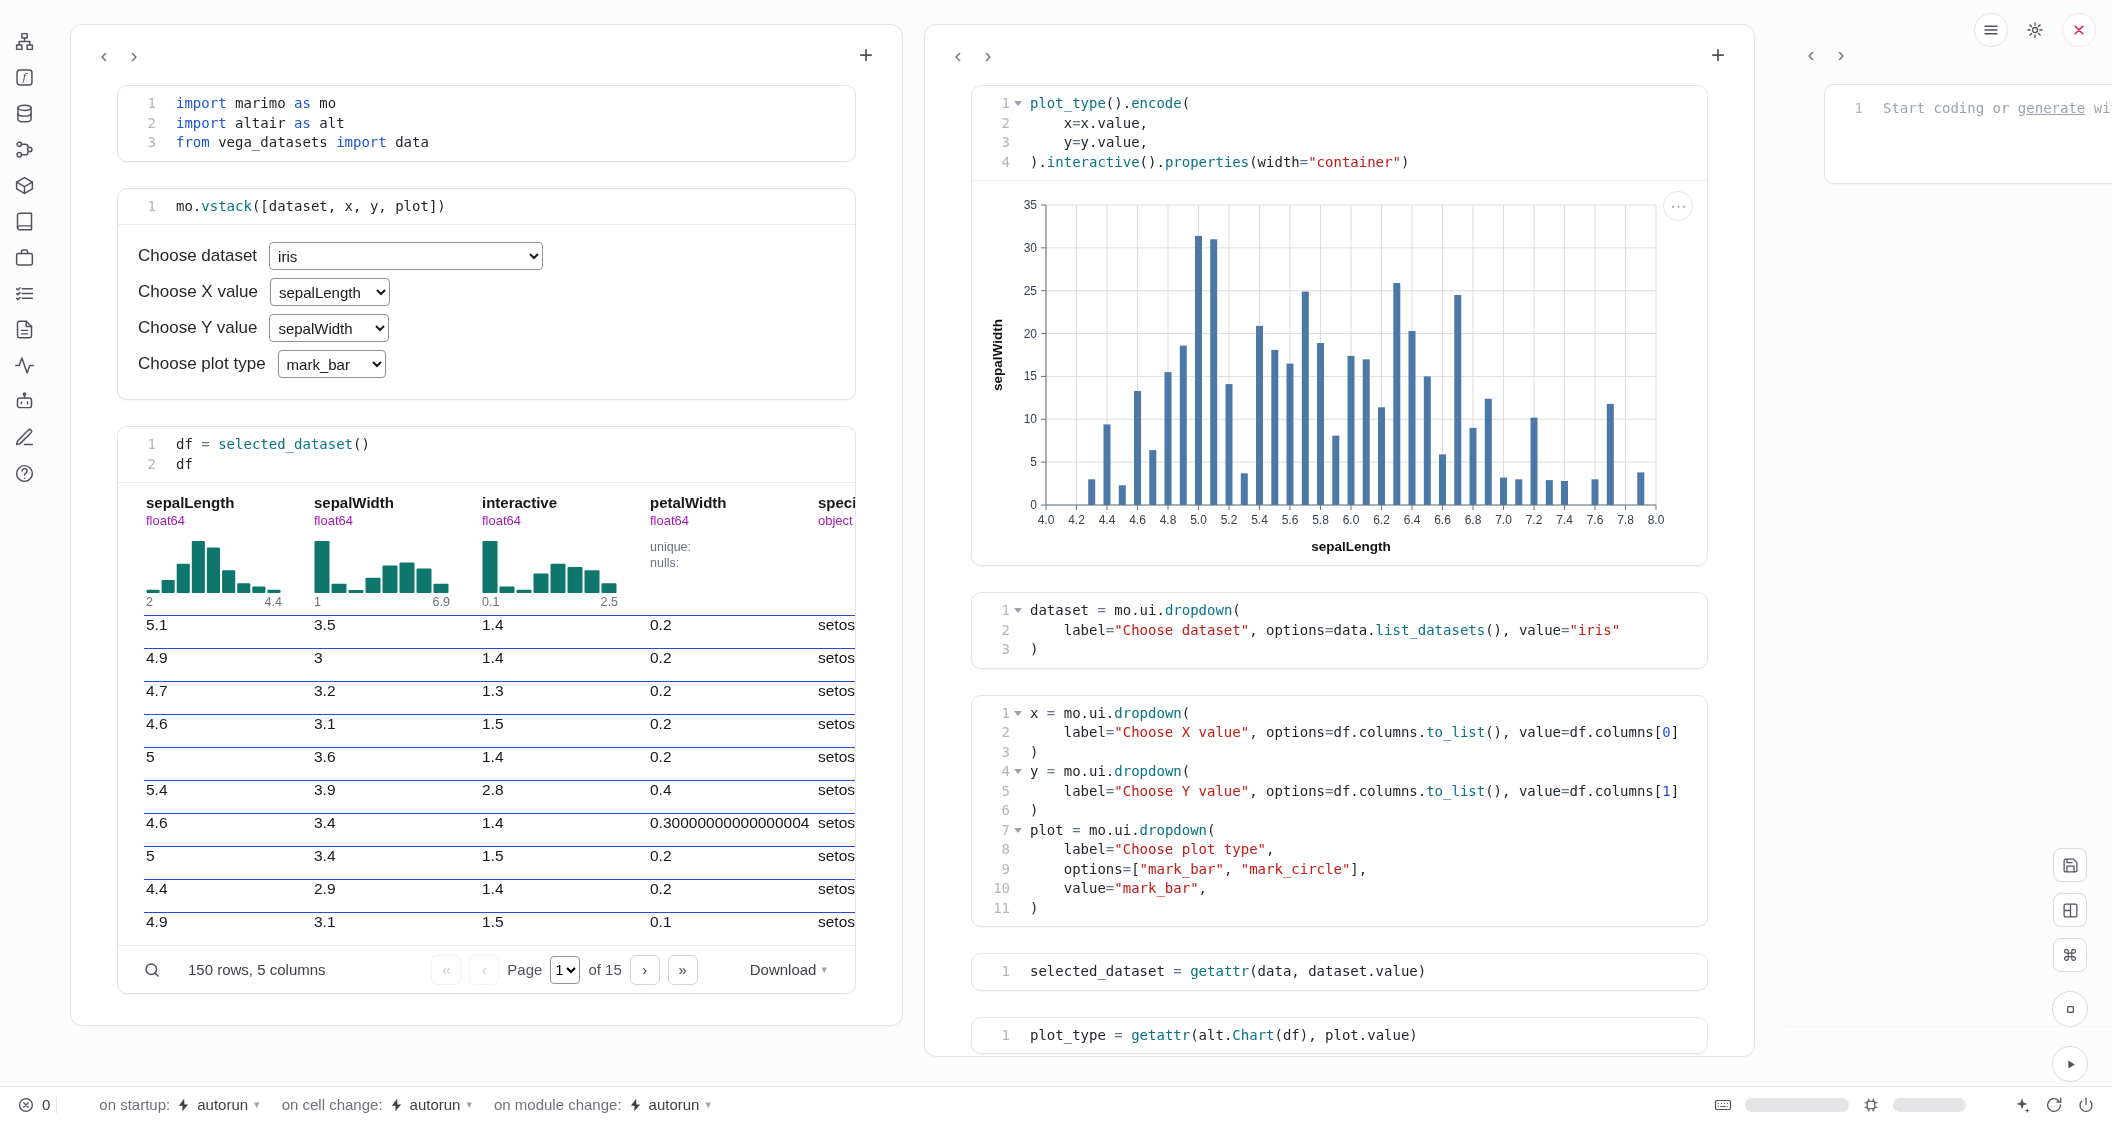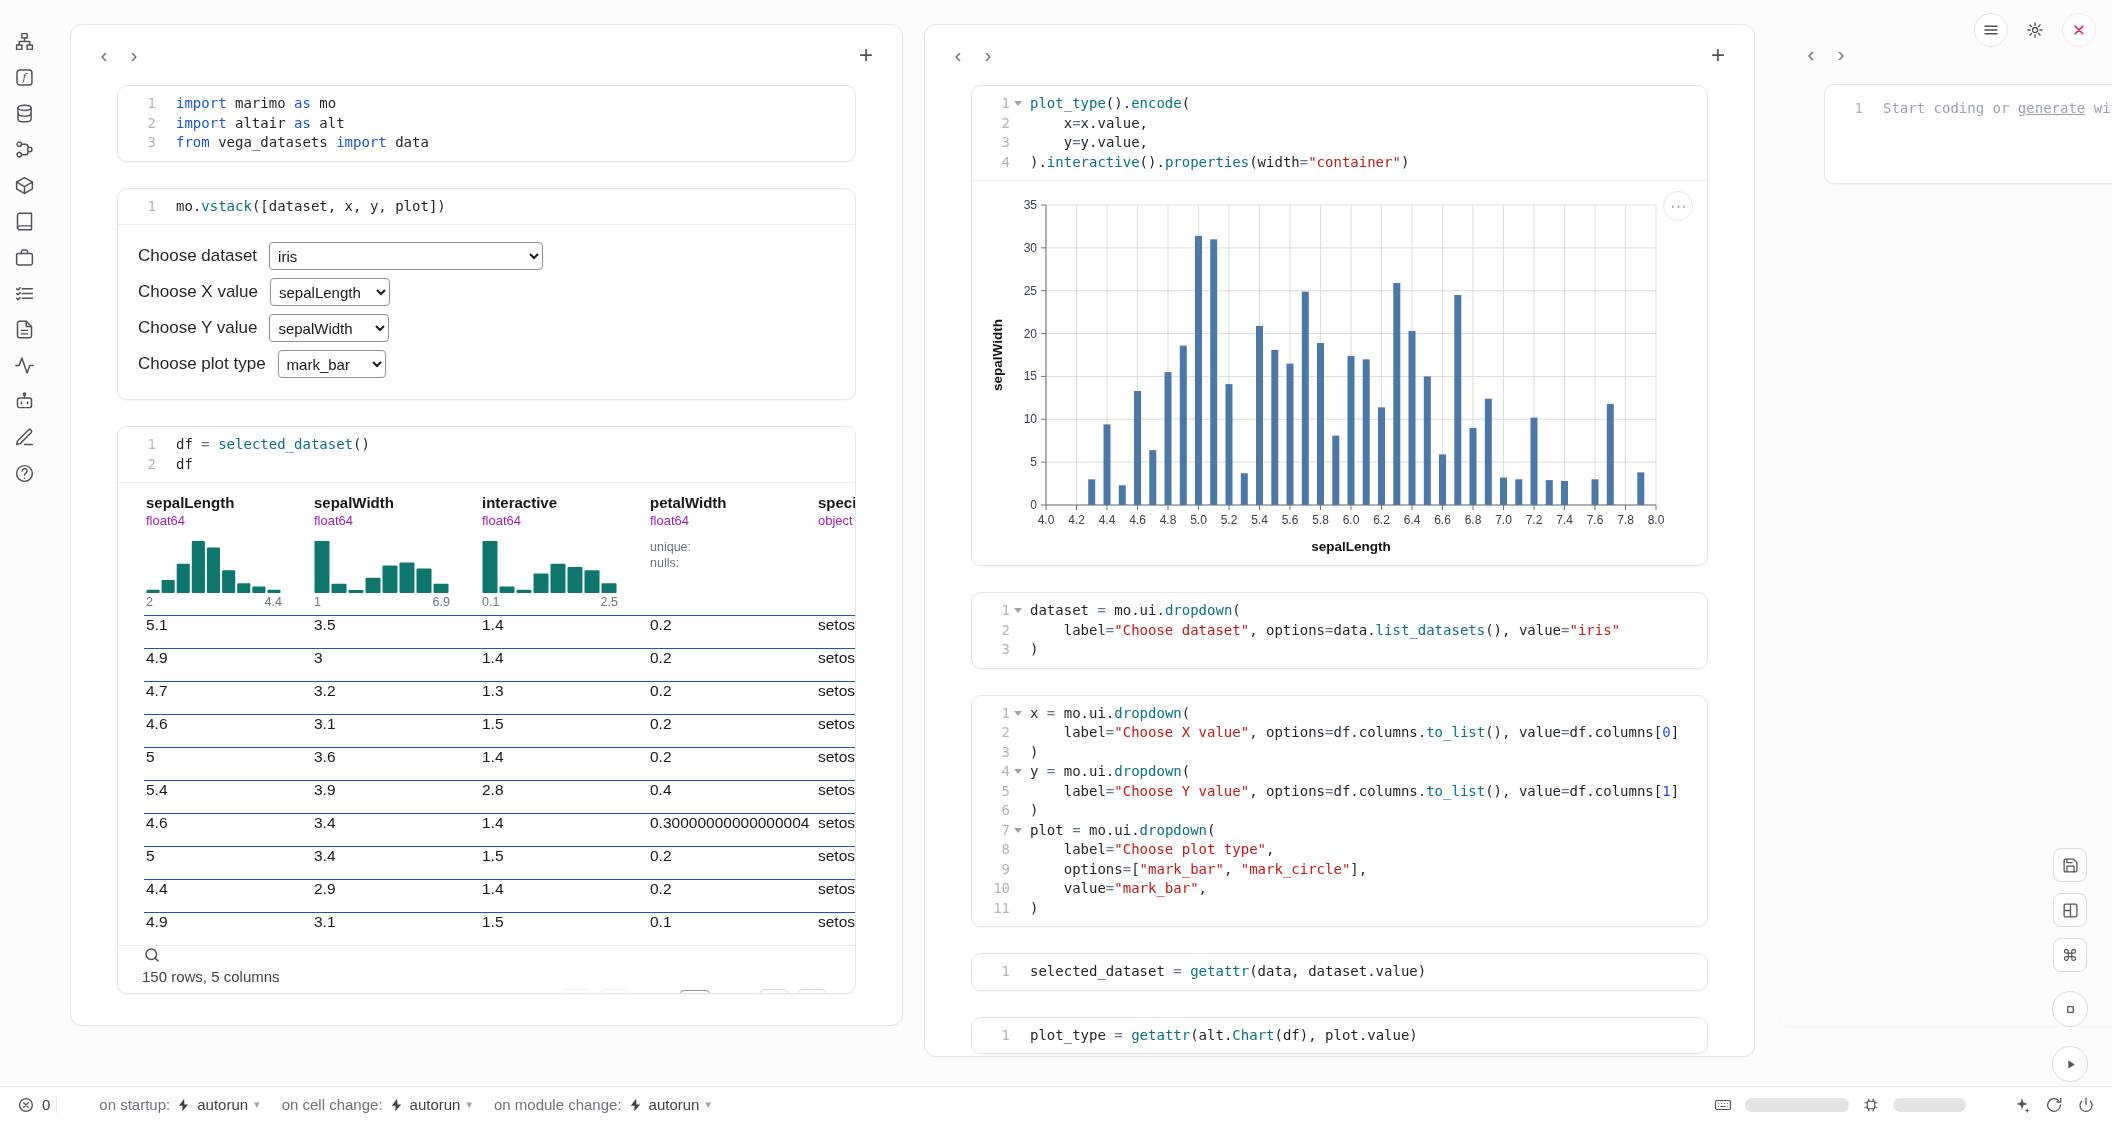--- a/index.html
+++ b/index.html
@@ -59,22 +59,22 @@
   .tc{flex:none;width:168px;padding:0 10px 0 2px;overflow:hidden;white-space:nowrap;}
   .tc.species{width:190px;}
   .tr.head{padding-top:10px;}
   .col-name{display:block;font-weight:700;font-size:15px;color:#18181b;line-height:20px;}
   .col-dtype{display:block;font-size:13px;color:#a21caf;line-height:16px;}
   .tr.hist{padding:8px 0 6px 0;}
   .hist-cell svg{display:block;}
   .hist-range{display:flex;justify-content:space-between;width:136px;color:#6b7280;font-size:12.5px;margin-top:2px;}
   .stats-cell{color:#6b7280;font-size:12.5px;line-height:16px;padding-top:2px;}
   .tr.data{height:33px;border-top:1px solid #1d4ed8;cursor:default;}
-  .tbl-footer{border-top:1px solid #ececef;height:48px;display:flex;
-    padding:0 28px 0 24px;gap:4px;font-size:15px;color:#52525b;flex-direction:column;}
+  .tbl-footer{border-top:1px solid #ececef;height:48px;display:flex;align-items:center;
+    padding:0 28px 0 24px;gap:26px;font-size:15px;color:#52525b;}
   .tbl-summary{color:#3f3f46;}
   .pager{display:flex;align-items:center;gap:8px;margin-left:auto;}
   .pg-btn{width:30px;height:30px;border:1px solid #d4d4d8;border-radius:6px;background:#fff;color:#3f3f46;
     font-size:15px;display:flex;align-items:center;justify-content:center;cursor:pointer;padding:0;}
   .pg-btn.dis{border-color:#f0f0f2;color:#c8c8cf;cursor:default;}
   .pager select{height:28px;border:1px solid #8f8f99;border-radius:4px;background:#fff;font-size:14px;}
   .download{margin-left:26px;display:flex;align-items:center;gap:5px;color:#3f3f46;cursor:pointer;}
   .caret{font-size:11px;color:#a1a1aa;}
 
   

